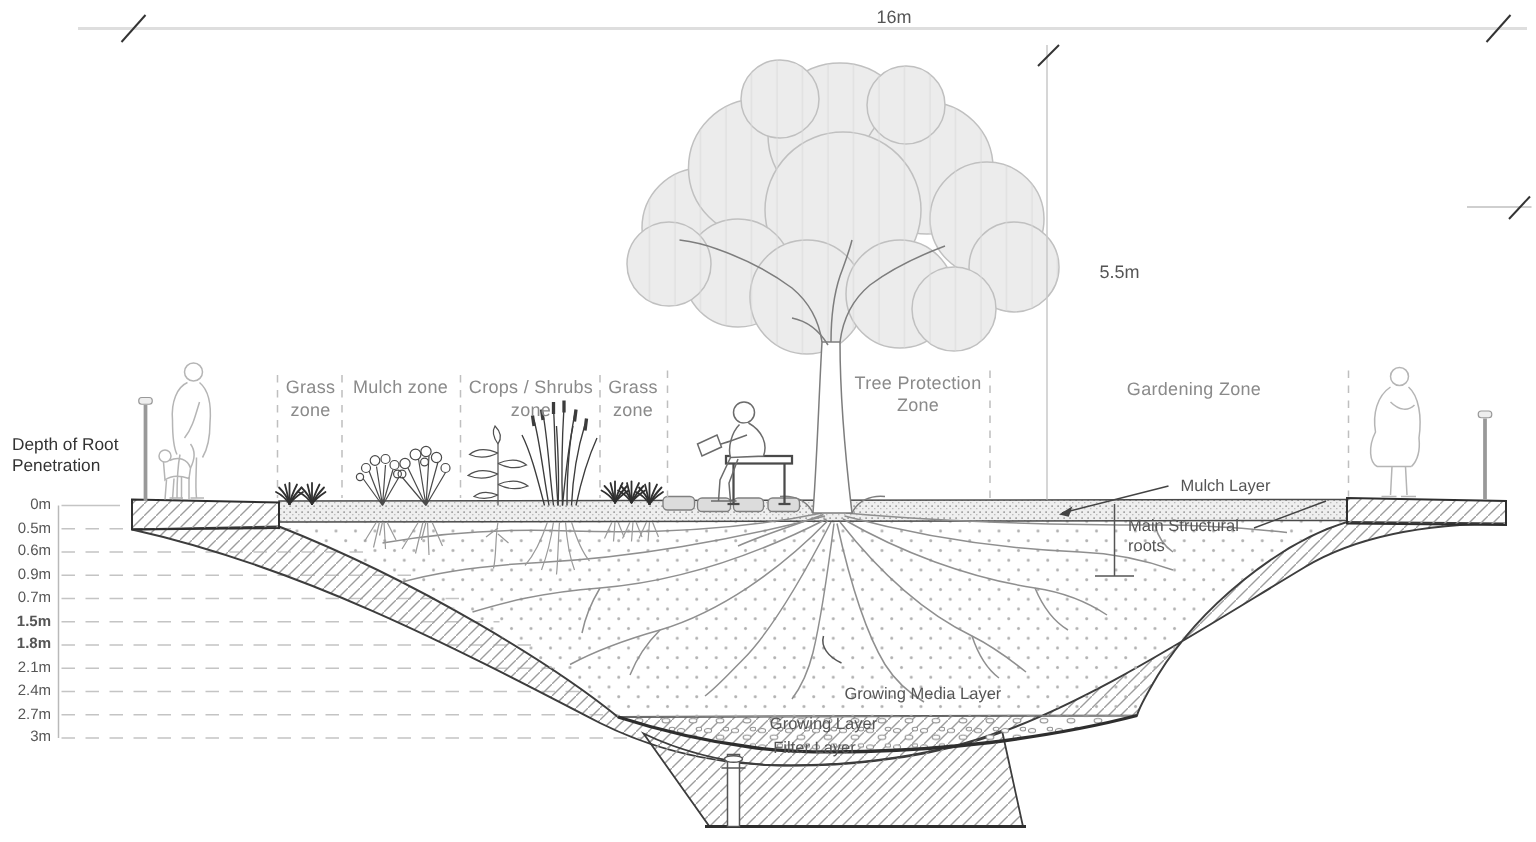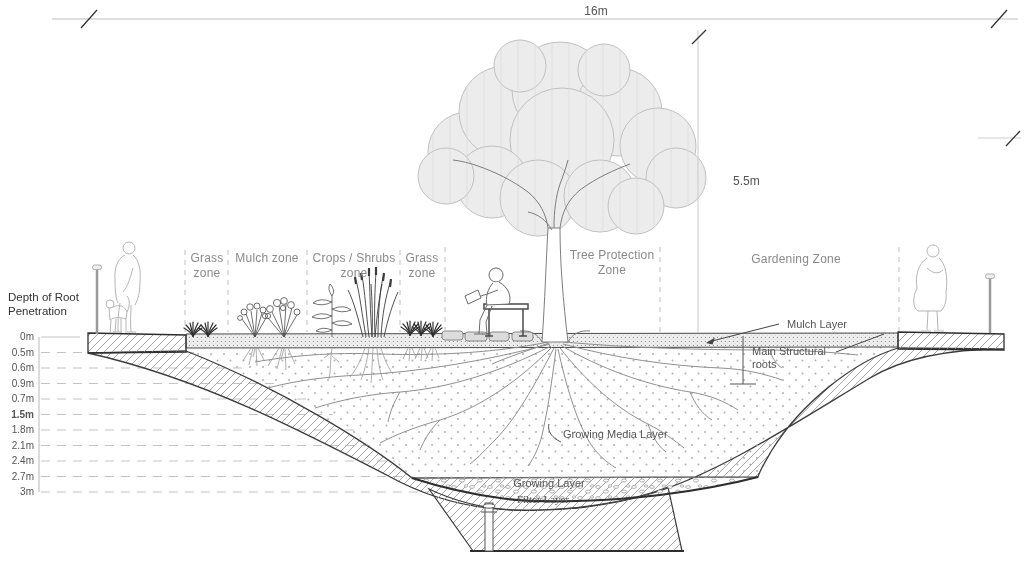--- a/index.html
+++ b/index.html
@@ -325,21 +325,21 @@
 
 <div class="lbl scale-title" style="left:8px;top:291px;width:110px;">Depth of Root
 Penetration</div>
 
 <div class="lbl tick" style="top:331px;">0m</div>
 <div class="lbl tick" style="top:346.5px;">0.5m</div>
 <div class="lbl tick" style="top:362px;">0.6m</div>
 <div class="lbl tick" style="top:377.5px;">0.9m</div>
 <div class="lbl tick" style="top:393px;">0.7m</div>
 <div class="lbl tick" style="top:408.5px;font-weight:bold;">1.5m</div>
-<div class="lbl tick" style="top:424px;">1.8m</div>
+<div class="lbl tick" style="top:424px;font-weight:bold;">1.8m</div>
 <div class="lbl tick" style="top:439.5px;">2.1m</div>
 <div class="lbl tick" style="top:455px;">2.4m</div>
 <div class="lbl tick" style="top:470.5px;">2.7m</div>
 <div class="lbl tick" style="top:486px;">3m</div>
 
 <div class="lbl dim center" style="left:570px;top:4px;">16m</div>
 <div class="lbl dim" style="left:707px;top:174px;">5.5m</div>
 
 <div class="lbl zone" style="left:207px;top:251px;">Grass
 zone</div>
@@ -348,16 +348,16 @@
 zone</div>
 <div class="lbl zone" style="left:422px;top:251px;">Grass
 zone</div>
 <div class="lbl zone" style="left:612px;top:248px;">Tree Protection
 Zone</div>
 <div class="lbl zone" style="left:796px;top:252px;">Gardening Zone</div>
 
 <div class="lbl layer" style="left:787px;top:318px;">Mulch Layer</div>
 <div class="lbl layer" style="left:752px;top:345px;">Main Structural
 roots</div>
-<div class="lbl layer" style="left:563px;top:428px;">Growing Media Layer</div>
+<div class="lbl layer" style="left:563px;top:457px;">Growing Media Layer</div>
 <div class="lbl layer center" style="left:549px;top:477px;">Growing Layer</div>
-<div class="lbl layer center" style="left:543px;top:493px;font-family:Liberation Serif, serif;">Filter Layer</div>
+<div class="lbl layer center" style="left:543px;top:493px;">Filter Layer</div>
 </div>
 
 </body></html>

